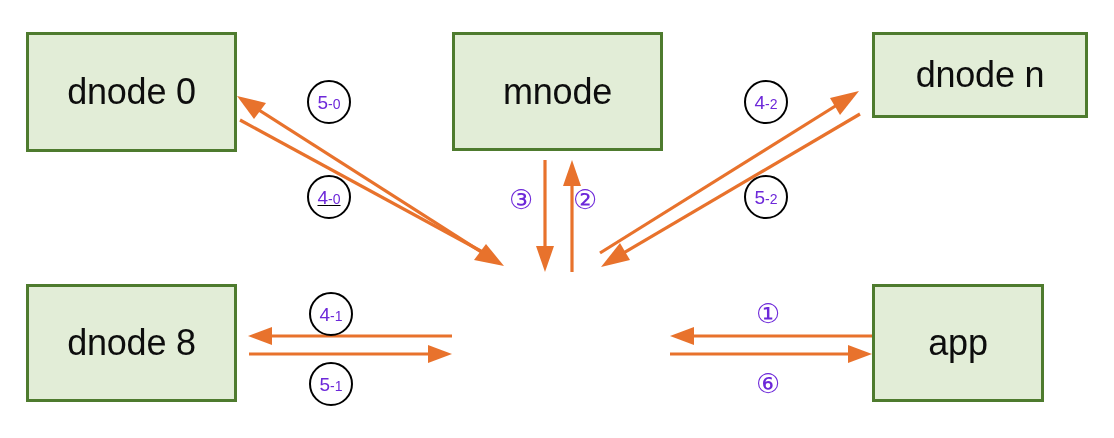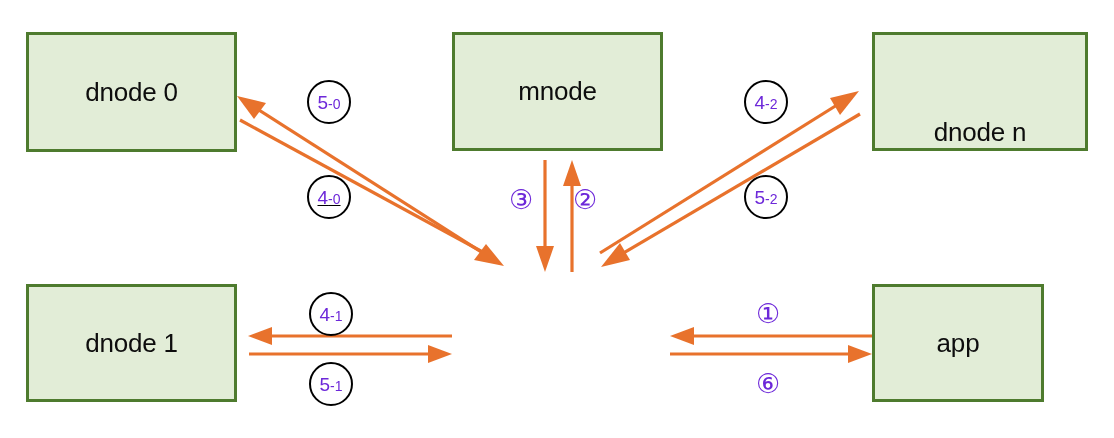--- a/index.html
+++ b/index.html
@@ -22,21 +22,21 @@
     position: absolute;
     box-sizing: border-box;
     background: #E2EDD7;
     border: 3px solid #4E7B2E;
     display: flex;
     align-items: center;
     justify-content: center;
   }
   .node-label {
     font-family: "Liberation Sans", sans-serif;
-    font-size: 26px;
+    font-size: 36px;
     font-weight: 400;
     color: #0D0D0D;
     letter-spacing: -0.2px;
     white-space: nowrap;
   }
   #arrow-layer {
     position: absolute;
     left: 0;
     top: 0;
     width: 1114px;
@@ -137,26 +137,26 @@
   </svg>
 
   <div class="node-box" style="left:26px;  top:32px;  width:211px; height:120px;">
     <span class="node-label">dnode 0</span>
   </div>
 
   <div class="node-box" style="left:452px; top:32px;  width:211px; height:119px;text-align:center;">
     <span class="node-label">mnode</span>
   </div>
 
-  <div class="node-box" style="left:872px; top:32px;  width:216px; height:119px;align-items:flex-end;">
+  <div class="node-box" style="left:872px; top:32px;  width:216px; height:86px;">
     <span class="node-label">dnode n</span>
   </div>
 
   <div class="node-box" style="left:26px;  top:284px; width:211px; height:118px;">
-    <span class="node-label">dnode 1</span>
+    <span class="node-label">dnode 8</span>
   </div>
 
 
   <div class="node-box" style="left:872px; top:284px; width:172px; height:118px;">
     <span class="node-label">app</span>
   </div>
 
   <div class="step-badge" style="left:307px; top:80px;">
     <span class="step-text"><span>5</span><span class="sub">-0</span></span>
   </div>

